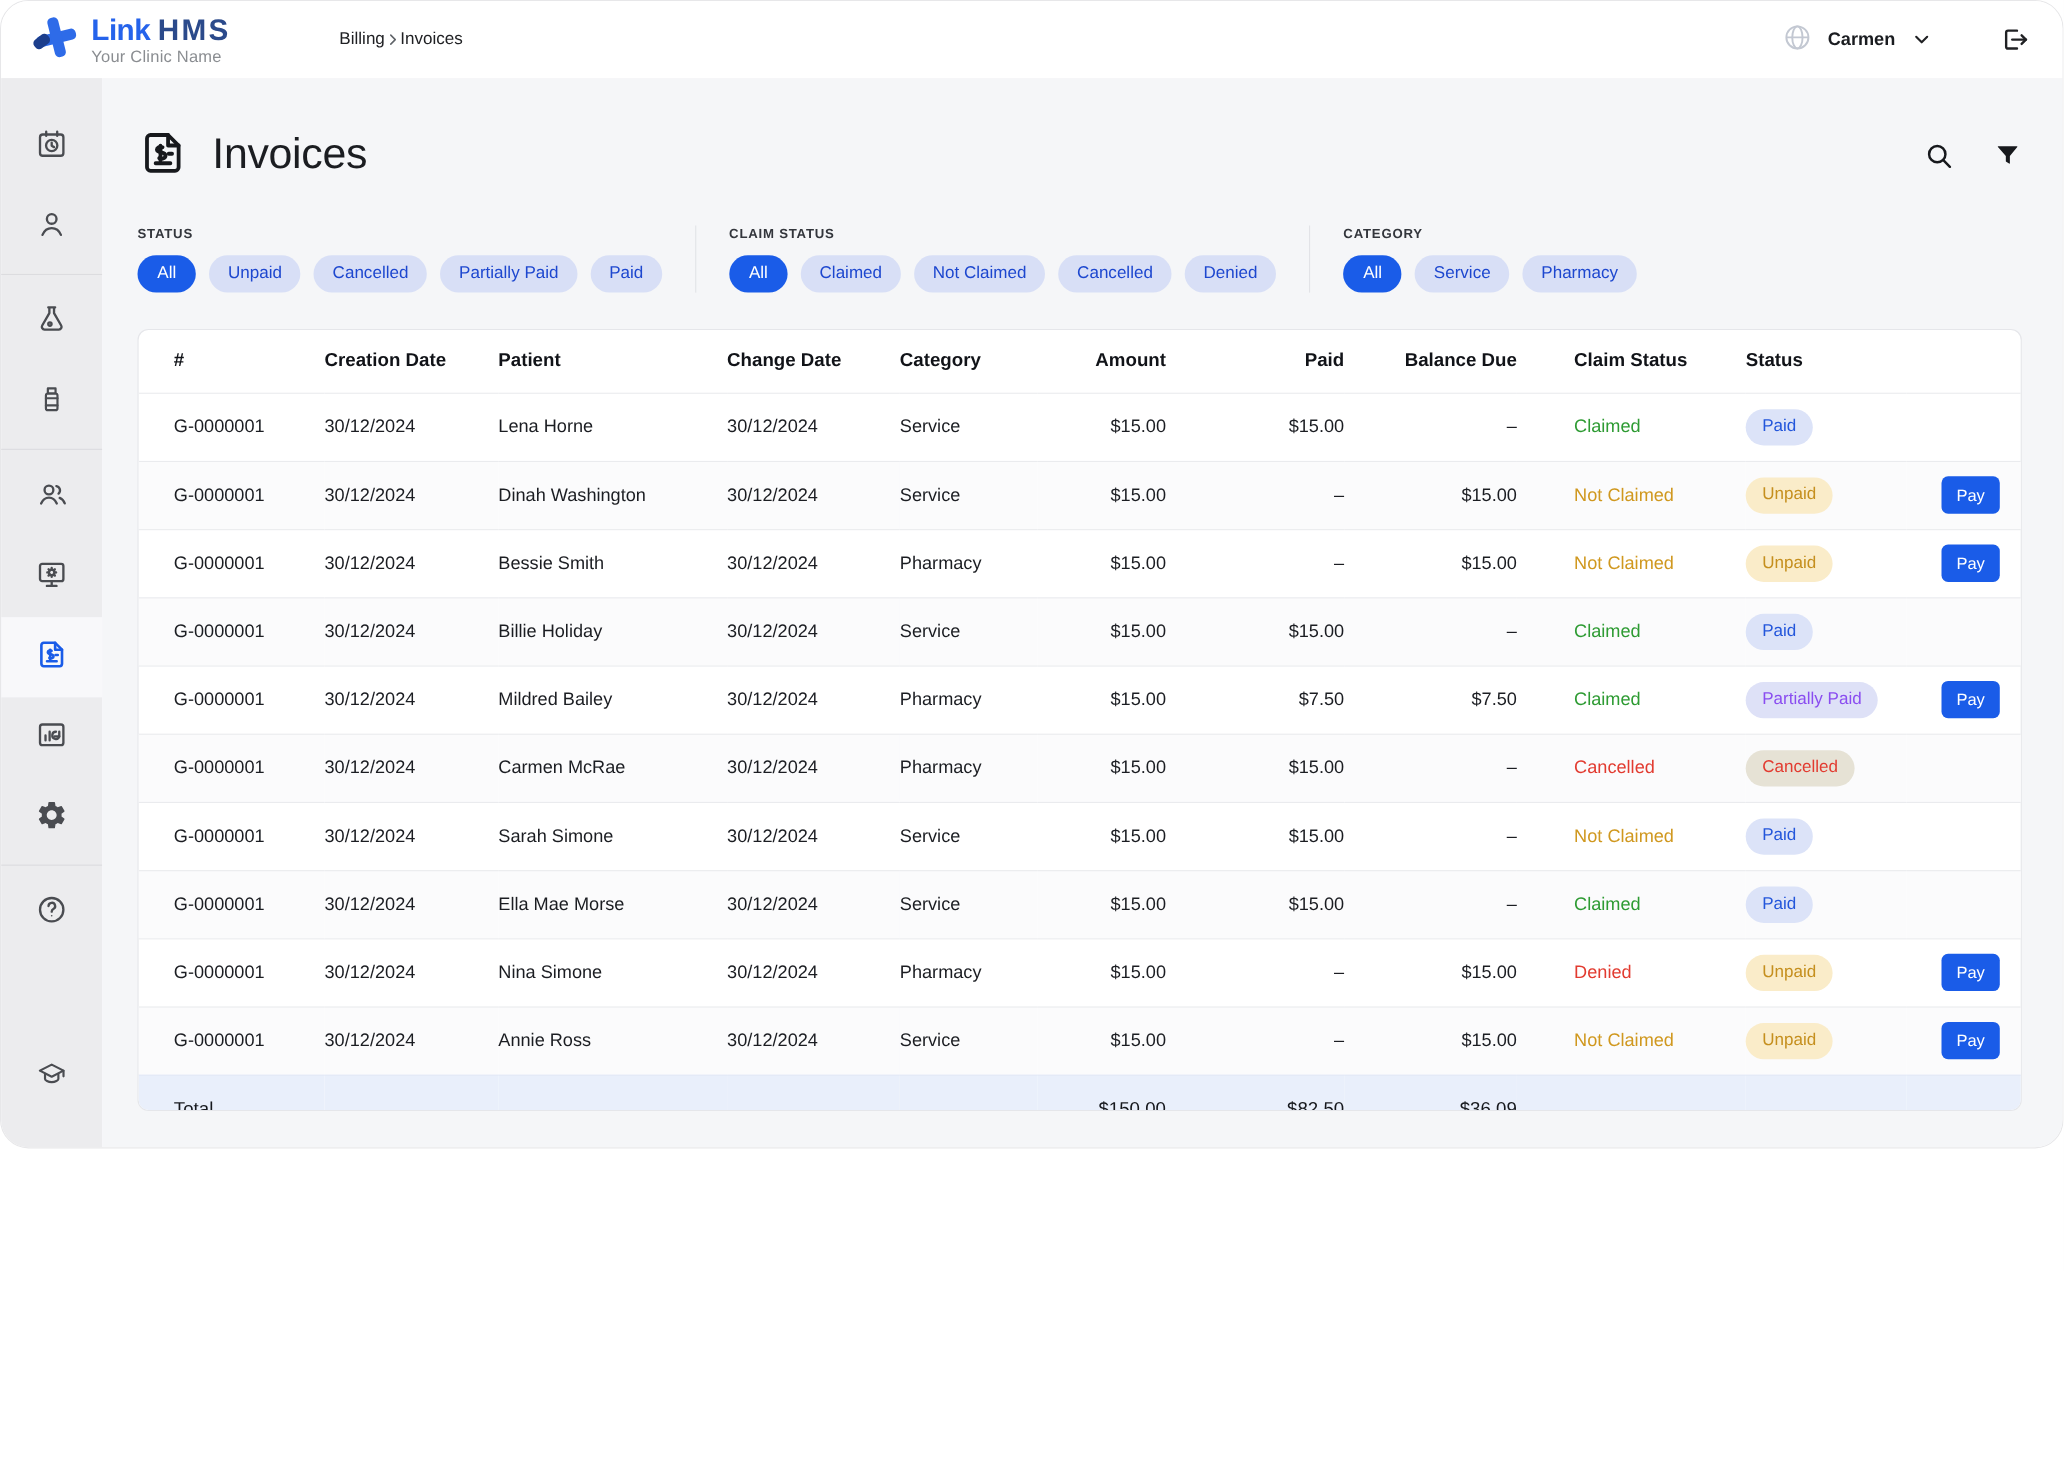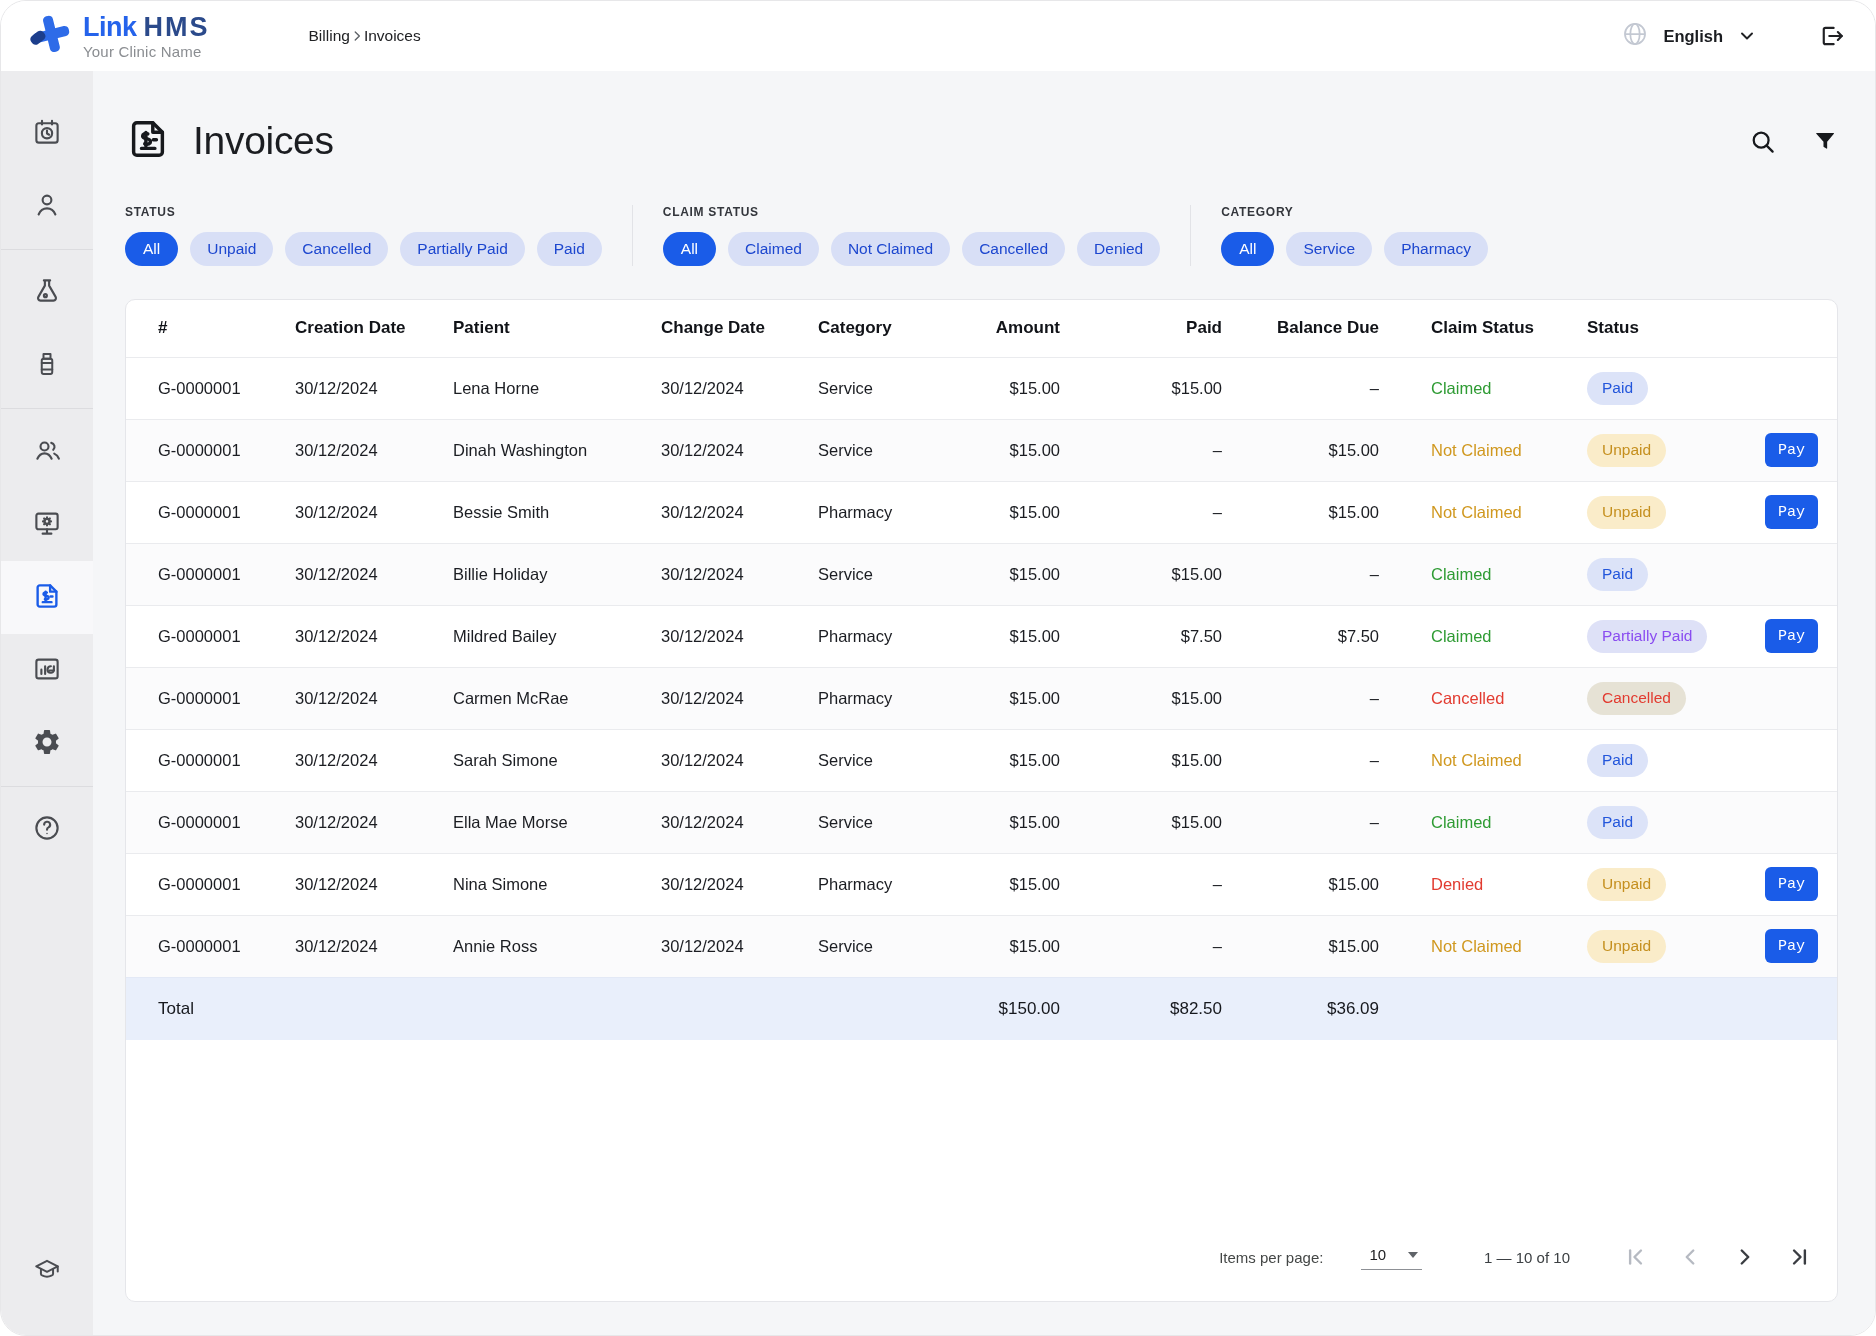--- a/index.html
+++ b/index.html
@@ -1,17 +1,17 @@
 <!DOCTYPE html>
 <html><head>
 <meta charset="utf-8">
 <style>
   * { margin:0; padding:0; box-sizing:border-box; }
   html,body { width:1876px; height:1336px; background:#fff; font-family:"Liberation Sans", sans-serif; color:#1c1e22; }
-  .window { width:1876px; height:1336px; border-radius:26px; overflow:hidden; border:1px solid #e7e7e9; display:flex; flex-direction:column; background:#fff; }
+  .window { width:1876px; height:1044px; border-radius:26px; overflow:hidden; border:1px solid #e7e7e9; display:flex; flex-direction:column; background:#fff; }
 
   
   .topbar { height:70px; background:#fff; display:flex; align-items:center; padding:0 30px 0 28px; flex:none; }
   .logo-block { display:flex; align-items:center; gap:10px; }
   .logo-text-col { display:flex; flex-direction:column; line-height:1; }
   .logo-line { display:flex; align-items:baseline; gap:7px; }
   .logo-primary { font-size:27px; font-weight:700; color:#2563eb; letter-spacing:-0.5px; }
   .logo-secondary { font-size:27px; font-weight:600; color:#2b4a8b; letter-spacing:2px; }
   .logo-tagline { font-size:15px; color:#8a8d91; margin-top:3px; letter-spacing:0.2px; }
   .breadcrumb { display:flex; align-items:center; margin-left:62px; font-size:15.5px; color:#202124;padding-left:37px; }
@@ -63,21 +63,21 @@
   tbody td { height:62px; font-size:16.5px; color:#1b1d22; border-top:1px solid #eaebee; vertical-align:middle; padding:0; }
   tbody tr:nth-child(even) { background:#fbfbfc; }
   td.claim { font-weight:500; }
   .cs-claimed { color:#2e9b33; } .cs-not-claimed { color:#d0981f; } .cs-cancelled { color:#e23b30; } .cs-denied { color:#e23b30; }
   .chip-status { display:inline-flex; align-items:center; height:33px; padding:0 15px; border-radius:17px; font-size:15.5px; font-weight:500; }
   .chip-paid { background:#dce3f8; color:#2356db; }
   .chip-unpaid { background:#faecc9; color:#c58f1e; }
   .chip-partial { background:#dee1f7; color:#8a4df0; }
   .chip-cancelled { background:#e6e2d5; color:#e23b30; }
   td.paycell { text-align:right; padding-right:23px; }
-  .pay-btn { width:53px; height:34px; border:none; border-radius:6px; background:#1a5ce8; color:#fff; font-family:Liberation Mono, monospace; font-size:15px; font-weight:500; cursor:pointer; }
+  .pay-btn { width:53px; height:34px; border:none; border-radius:6px; background:#1a5ce8; color:#fff; font-family:Liberation Sans, sans-serif; font-size:15px; font-weight:500; cursor:pointer; }
   .pay-btn.hidden { visibility:hidden; }
   tfoot td { height:63px; background:#e9effb; border-top:1px solid #e3e9f6; font-size:17px; font-weight:500; color:#16181d; }
 
   .card-fill { flex:1; }
   .pagination { height:88px; display:flex; align-items:center; justify-content:flex-end; padding-right:24px; flex:none; }
   .pg-label { font-size:15px; color:#444746; }
   .pg-select { display:flex; align-items:center; gap:22px; border-bottom:1px solid #8d9095; padding:2px 4px 6px 8px; margin-left:38px; cursor:pointer; }
   .pg-select-value { font-size:15px; color:#202124; }
   .pg-caret { width:0; height:0; border-left:5px solid transparent; border-right:5px solid transparent; border-top:6px solid #5f6368; }
   .pg-range { font-size:15px; color:#3c4043; margin-left:62px; }
@@ -120,21 +120,21 @@
     </nav>
 
     <div class="topbar-right">
       <span>
         <svg width="28" height="28" viewBox="0 0 24 24" fill="none" stroke="#c3c8d2" stroke-width="1.5">
             <circle cx="12" cy="12" r="8.6"></circle>
             <ellipse cx="12" cy="12" rx="4" ry="8.6"></ellipse>
             <path d="M3.4 12h17.2"></path>
           </svg>
       </span>
-      <span class="lang-label">English</span>
+      <span class="lang-label">Carmen</span>
       <button class="icon-btn">
         <svg width="20" height="20" viewBox="0 0 24 24" fill="none" stroke="#202124" stroke-width="2.3" stroke-linecap="round" stroke-linejoin="round">
             <path d="M6 9l6 6 6-6"></path>
           </svg>
       </button>
       <button class="icon-btn logout-btn">
         <svg width="26" height="26" viewBox="0 0 24 24" fill="none" stroke="#202124" stroke-width="2" stroke-linecap="round" stroke-linejoin="round">
             <path d="M13.5 4.5H6A1.6 1.6 0 0 0 4.4 6.1v11.8A1.6 1.6 0 0 0 6 19.5h7.5"></path>
             <path d="M9.5 12H21"></path>
             <path d="M17.4 8.4L21 12l-3.6 3.6"></path>

